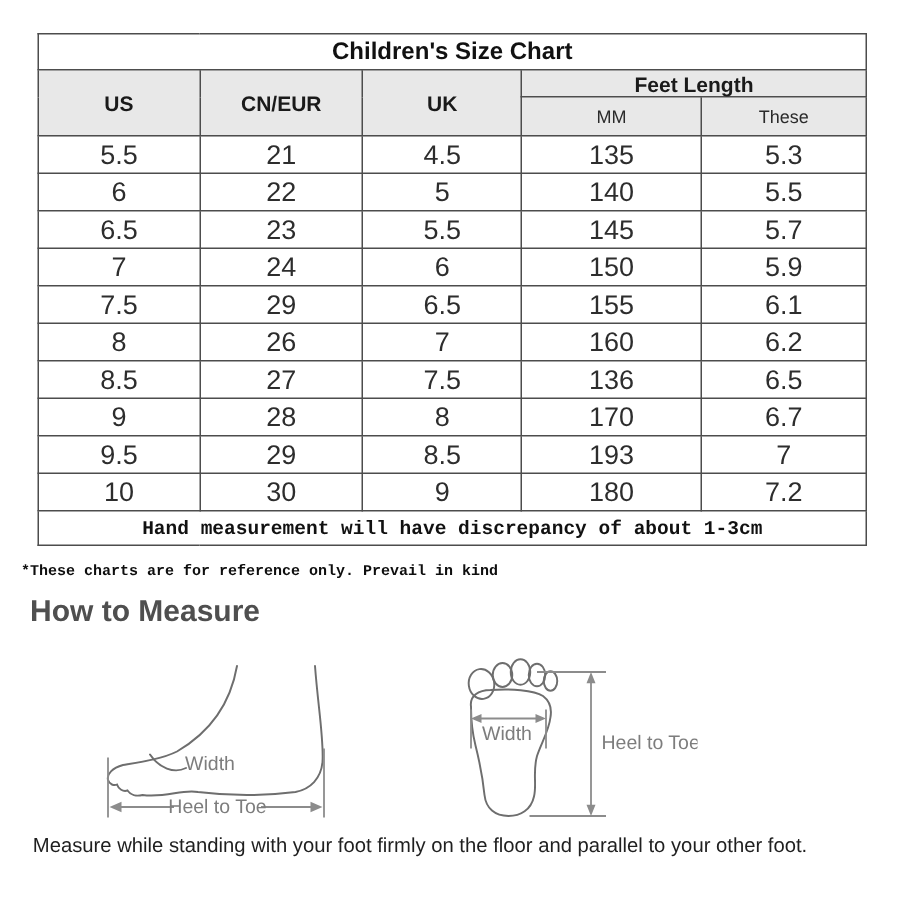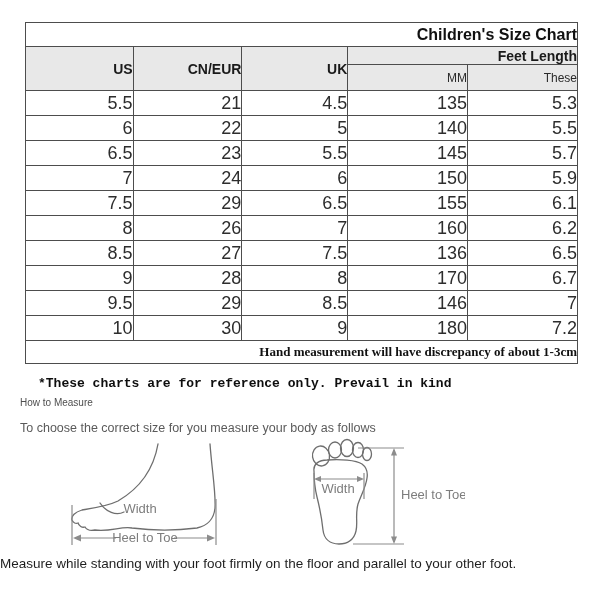--- a/index.html
+++ b/index.html
@@ -6,38 +6,38 @@
     --border:#4d4d4d; --header_bg:#e8e8e8; --text:#2d2d2d; --title:#111111;
     --muted:#4f4f4f; --subtext:#5a5a5a; --diagram:#8c8c8c; --foot:#6e6e6e; --caption:#1f1f1f;
   }
   *{box-sizing:border-box;}
   html,body{margin:0;padding:0;}
   body{width:600px;height:600px;background:#ffffff;font-family:"Liberation Sans",sans-serif;}
   .page{position:relative;width:600px;height:600px;overflow:hidden;background:#fff;}
 
   
   table.size-chart{position:absolute;left:25px;top:22px;width:553px;border-collapse:collapse;table-layout:fixed;}
-  table.size-chart th, table.size-chart td{border:1px solid var(--border);text-align:right;vertical-align:middle;padding:0;}
+  table.size-chart th, table.size-chart td{border:1px solid var(--border);text-align:center;vertical-align:middle;padding:0;}
   th.title{height:24px;font-size:16px;font-weight:bold;color:var(--title);background:#fff;}
   th.hdr{height:18px;background:var(--header_bg);font-size:14px;font-weight:bold;color:#1a1a1a;}
   th.sub{height:26px;background:var(--header_bg);font-size:12px;font-weight:normal;color:#2a2a2a;}
   tbody td.num{height:25px;font-size:18px;color:var(--text);}
-  td.footnote{height:23px;font-family:Liberation Serif, serif;font-weight:bold;font-size:13px;color:#111;}
+  td.footnote{height:23px;font-family:Liberation Mono, monospace;font-weight:bold;font-size:13px;color:#111;}
 
   
-  .ref-note{position:absolute;left:38px;top:376px;font-family:"Liberation Mono","DejaVu Sans Mono",monospace;font-weight:bold;font-size:13px;color:#0e0e0e;white-space:nowrap;}
-  .htm-title{position:absolute;left:20px;top:397px;font-size:10px;color:var(--muted);}
+  .ref-note{position:absolute;left:14px;top:376px;font-family:"Liberation Mono","DejaVu Sans Mono",monospace;font-weight:bold;font-size:10px;color:#0e0e0e;white-space:nowrap;}
+  .htm-title{position:absolute;left:20px;top:397px;font-size:20px;color:var(--muted);font-weight:bold;}
   .htm-sub{position:absolute;left:20px;top:421px;font-size:12.5px;color:var(--subtext);}
 
   
   .diagram{position:absolute;}
   .diagram svg{display:block;}
   .d-side{left:66px;top:443px;}
   .d-top{left:300px;top:437px;}
-  .caption{position:absolute;left:0;top:556px;width:560px;font-size:13.5px;color:var(--caption);}
+  .caption{position:absolute;left:0;top:556px;width:560px;text-align:center;font-size:13.5px;color:var(--caption);}
 </style>
 </head>
 <body>
 
 <div class="page">
 
   <table class="size-chart">
     <colgroup>
       <col style="width:19.5%">
         <col style="width:19.7%">
@@ -114,40 +114,39 @@
         <td class="num">9</td>
         <td class="num">28</td>
         <td class="num">8</td>
         <td class="num">170</td>
         <td class="num">6.7</td>
       </tr>
       <tr>
         <td class="num">9.5</td>
         <td class="num">29</td>
         <td class="num">8.5</td>
-        <td class="num">146</td>
+        <td class="num">193</td>
         <td class="num">7</td>
       </tr>
       <tr>
         <td class="num">10</td>
         <td class="num">30</td>
         <td class="num">9</td>
         <td class="num">180</td>
         <td class="num">7.2</td>
       </tr>
       <tr>
         <td class="footnote" colspan="5">Hand measurement will have discrepancy of about 1-3cm</td>
       </tr>
     </tbody>
   </table>
 
   <div class="ref-note">*These charts are for reference only. Prevail in kind</div>
 
   <div class="htm-title">How to Measure</div>
-  <div class="htm-sub">To choose the correct size for you measure your body as follows</div>
 
   <div class="diagram d-side">
     <svg width="160" height="112" viewBox="0 0 160 112">
       <g fill="none" stroke="var(--foot)" stroke-width="1.3" stroke-linecap="round">
         <path d="M 92,1 C 88,24 76,44 52,58 C 42,63 28,65 16,67 C 9,69 5,73 6,77
              C 7,80 10,81 12,80 C 13,83 16,85 19,84 C 21,87 25,88 29,87
              C 45,89 55,83 66,85 C 90,88 115,87 131,85
              C 141,83 148,76 149,65 C 150,50 146,28 144,1"></path>
         <path d="M 34,60 C 40,69 50,73 58,69"></path>
       </g>

